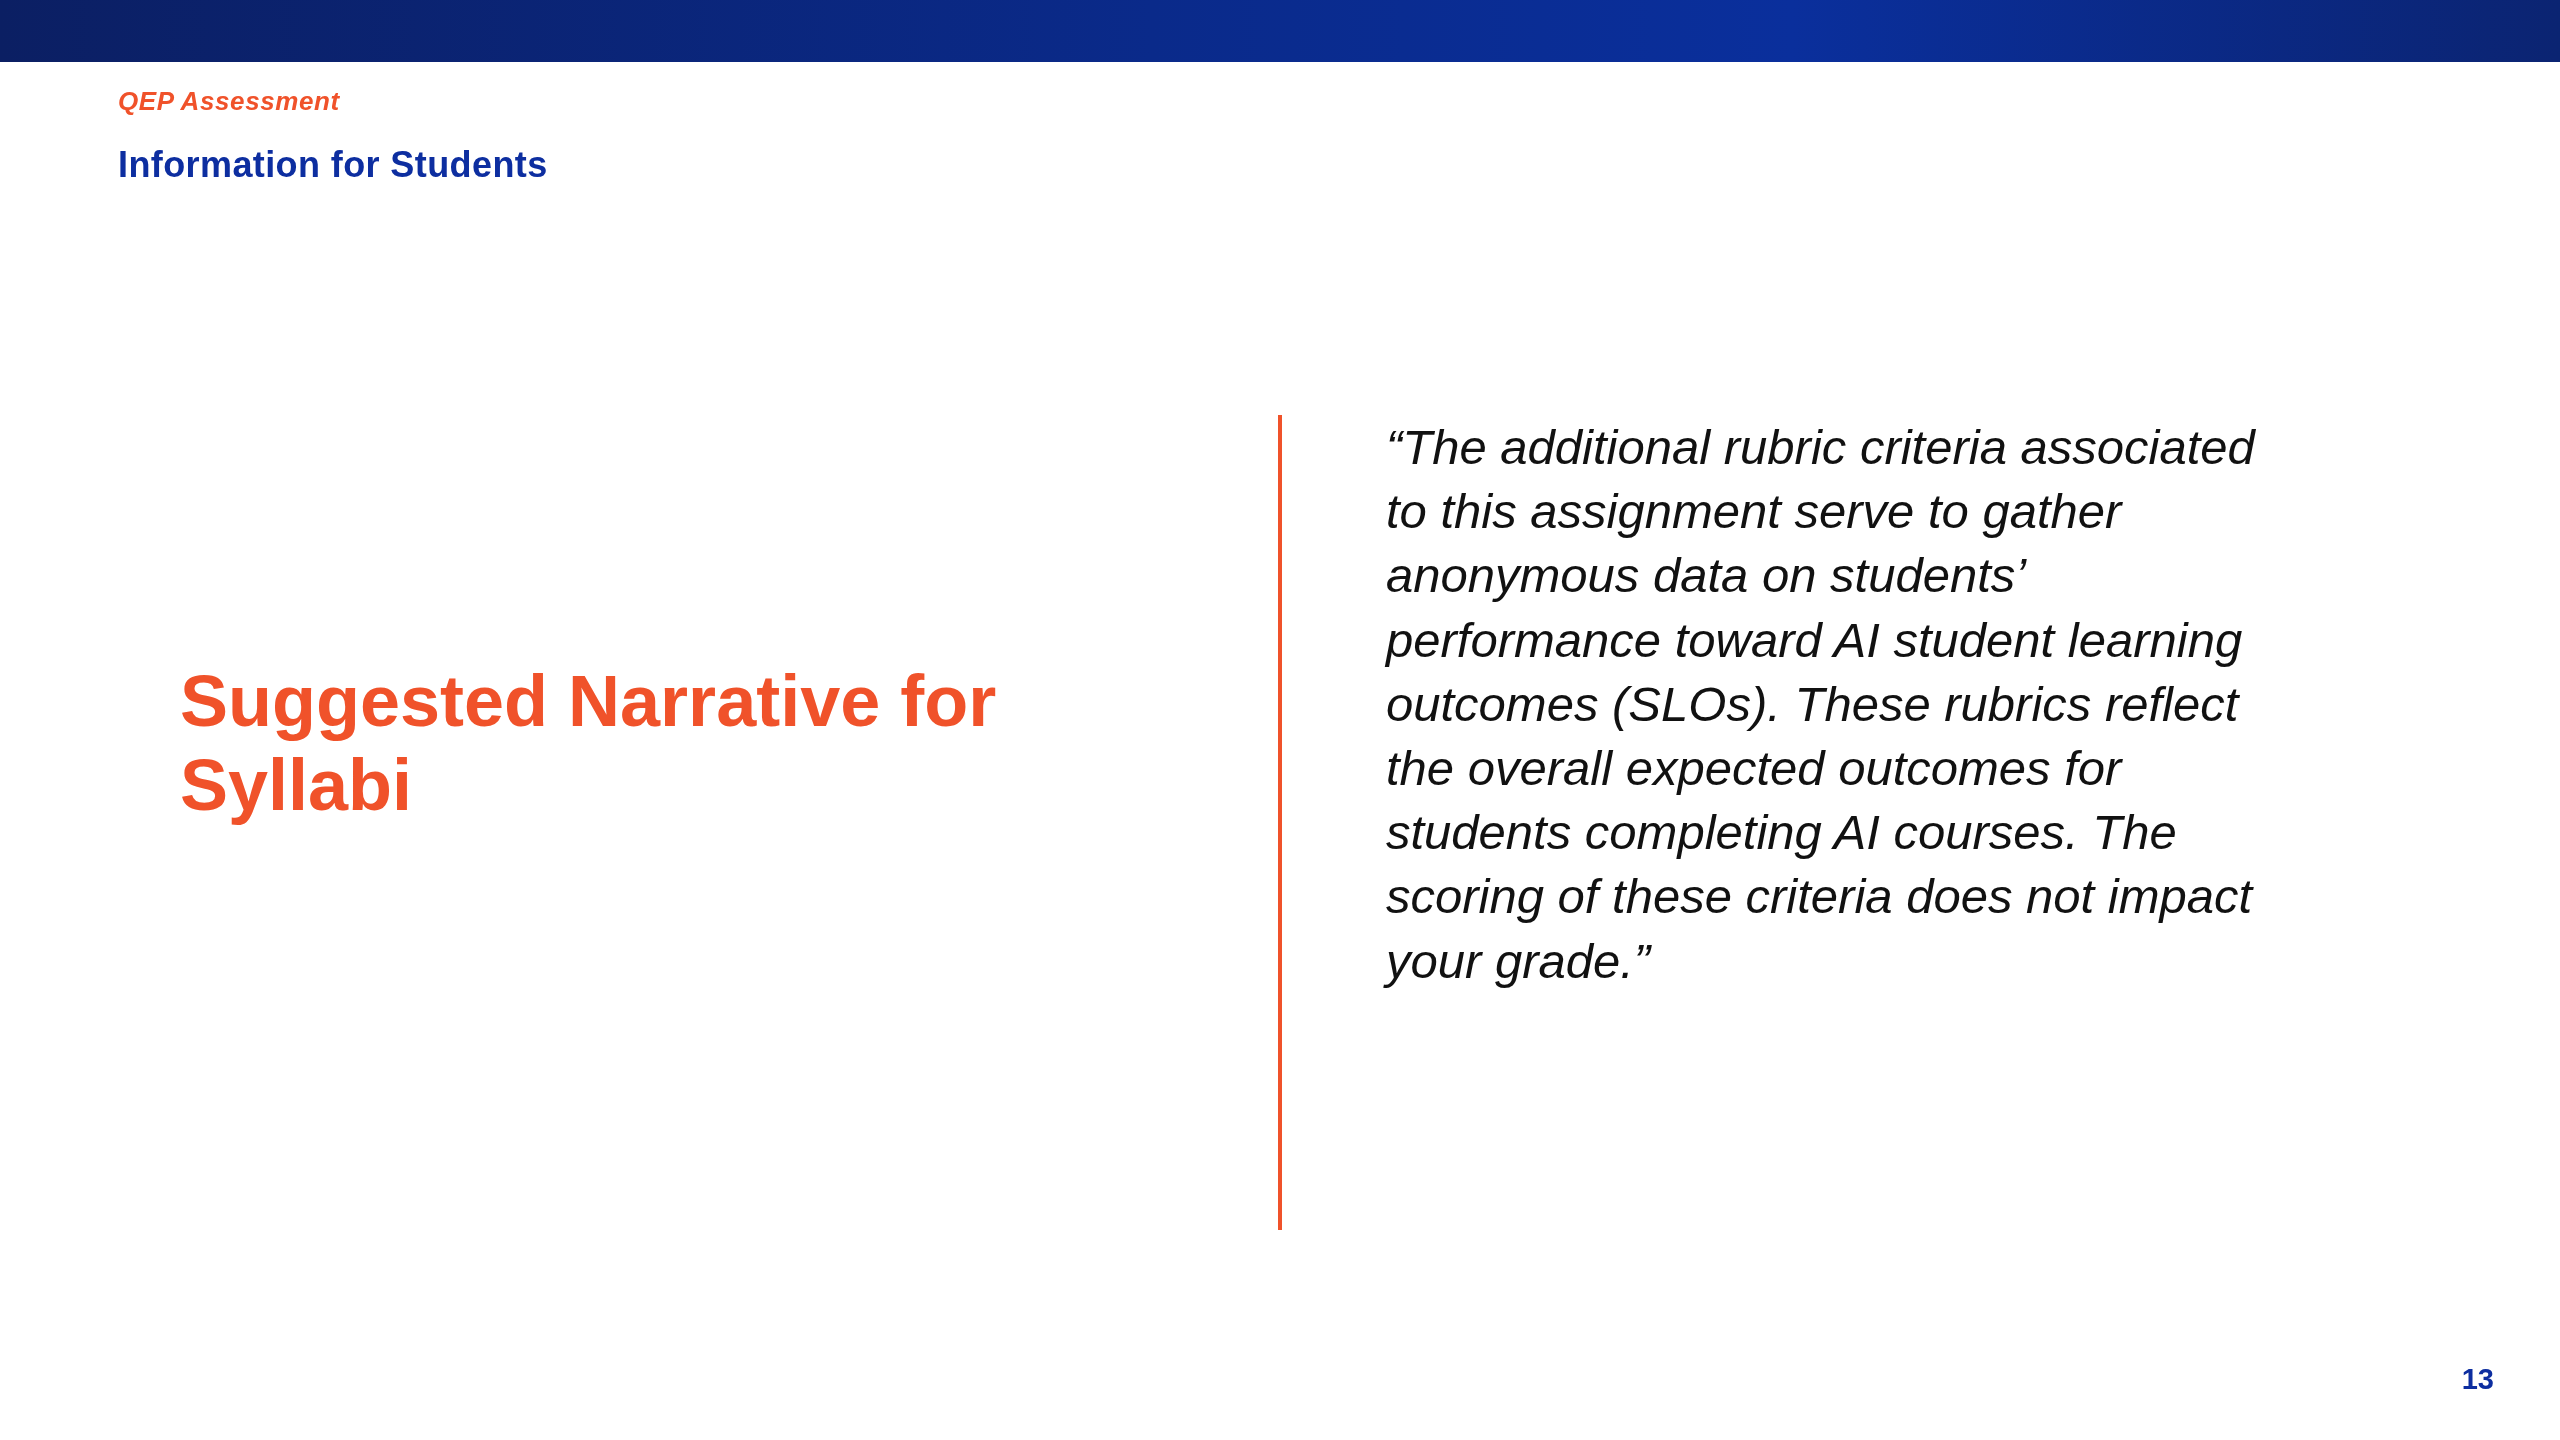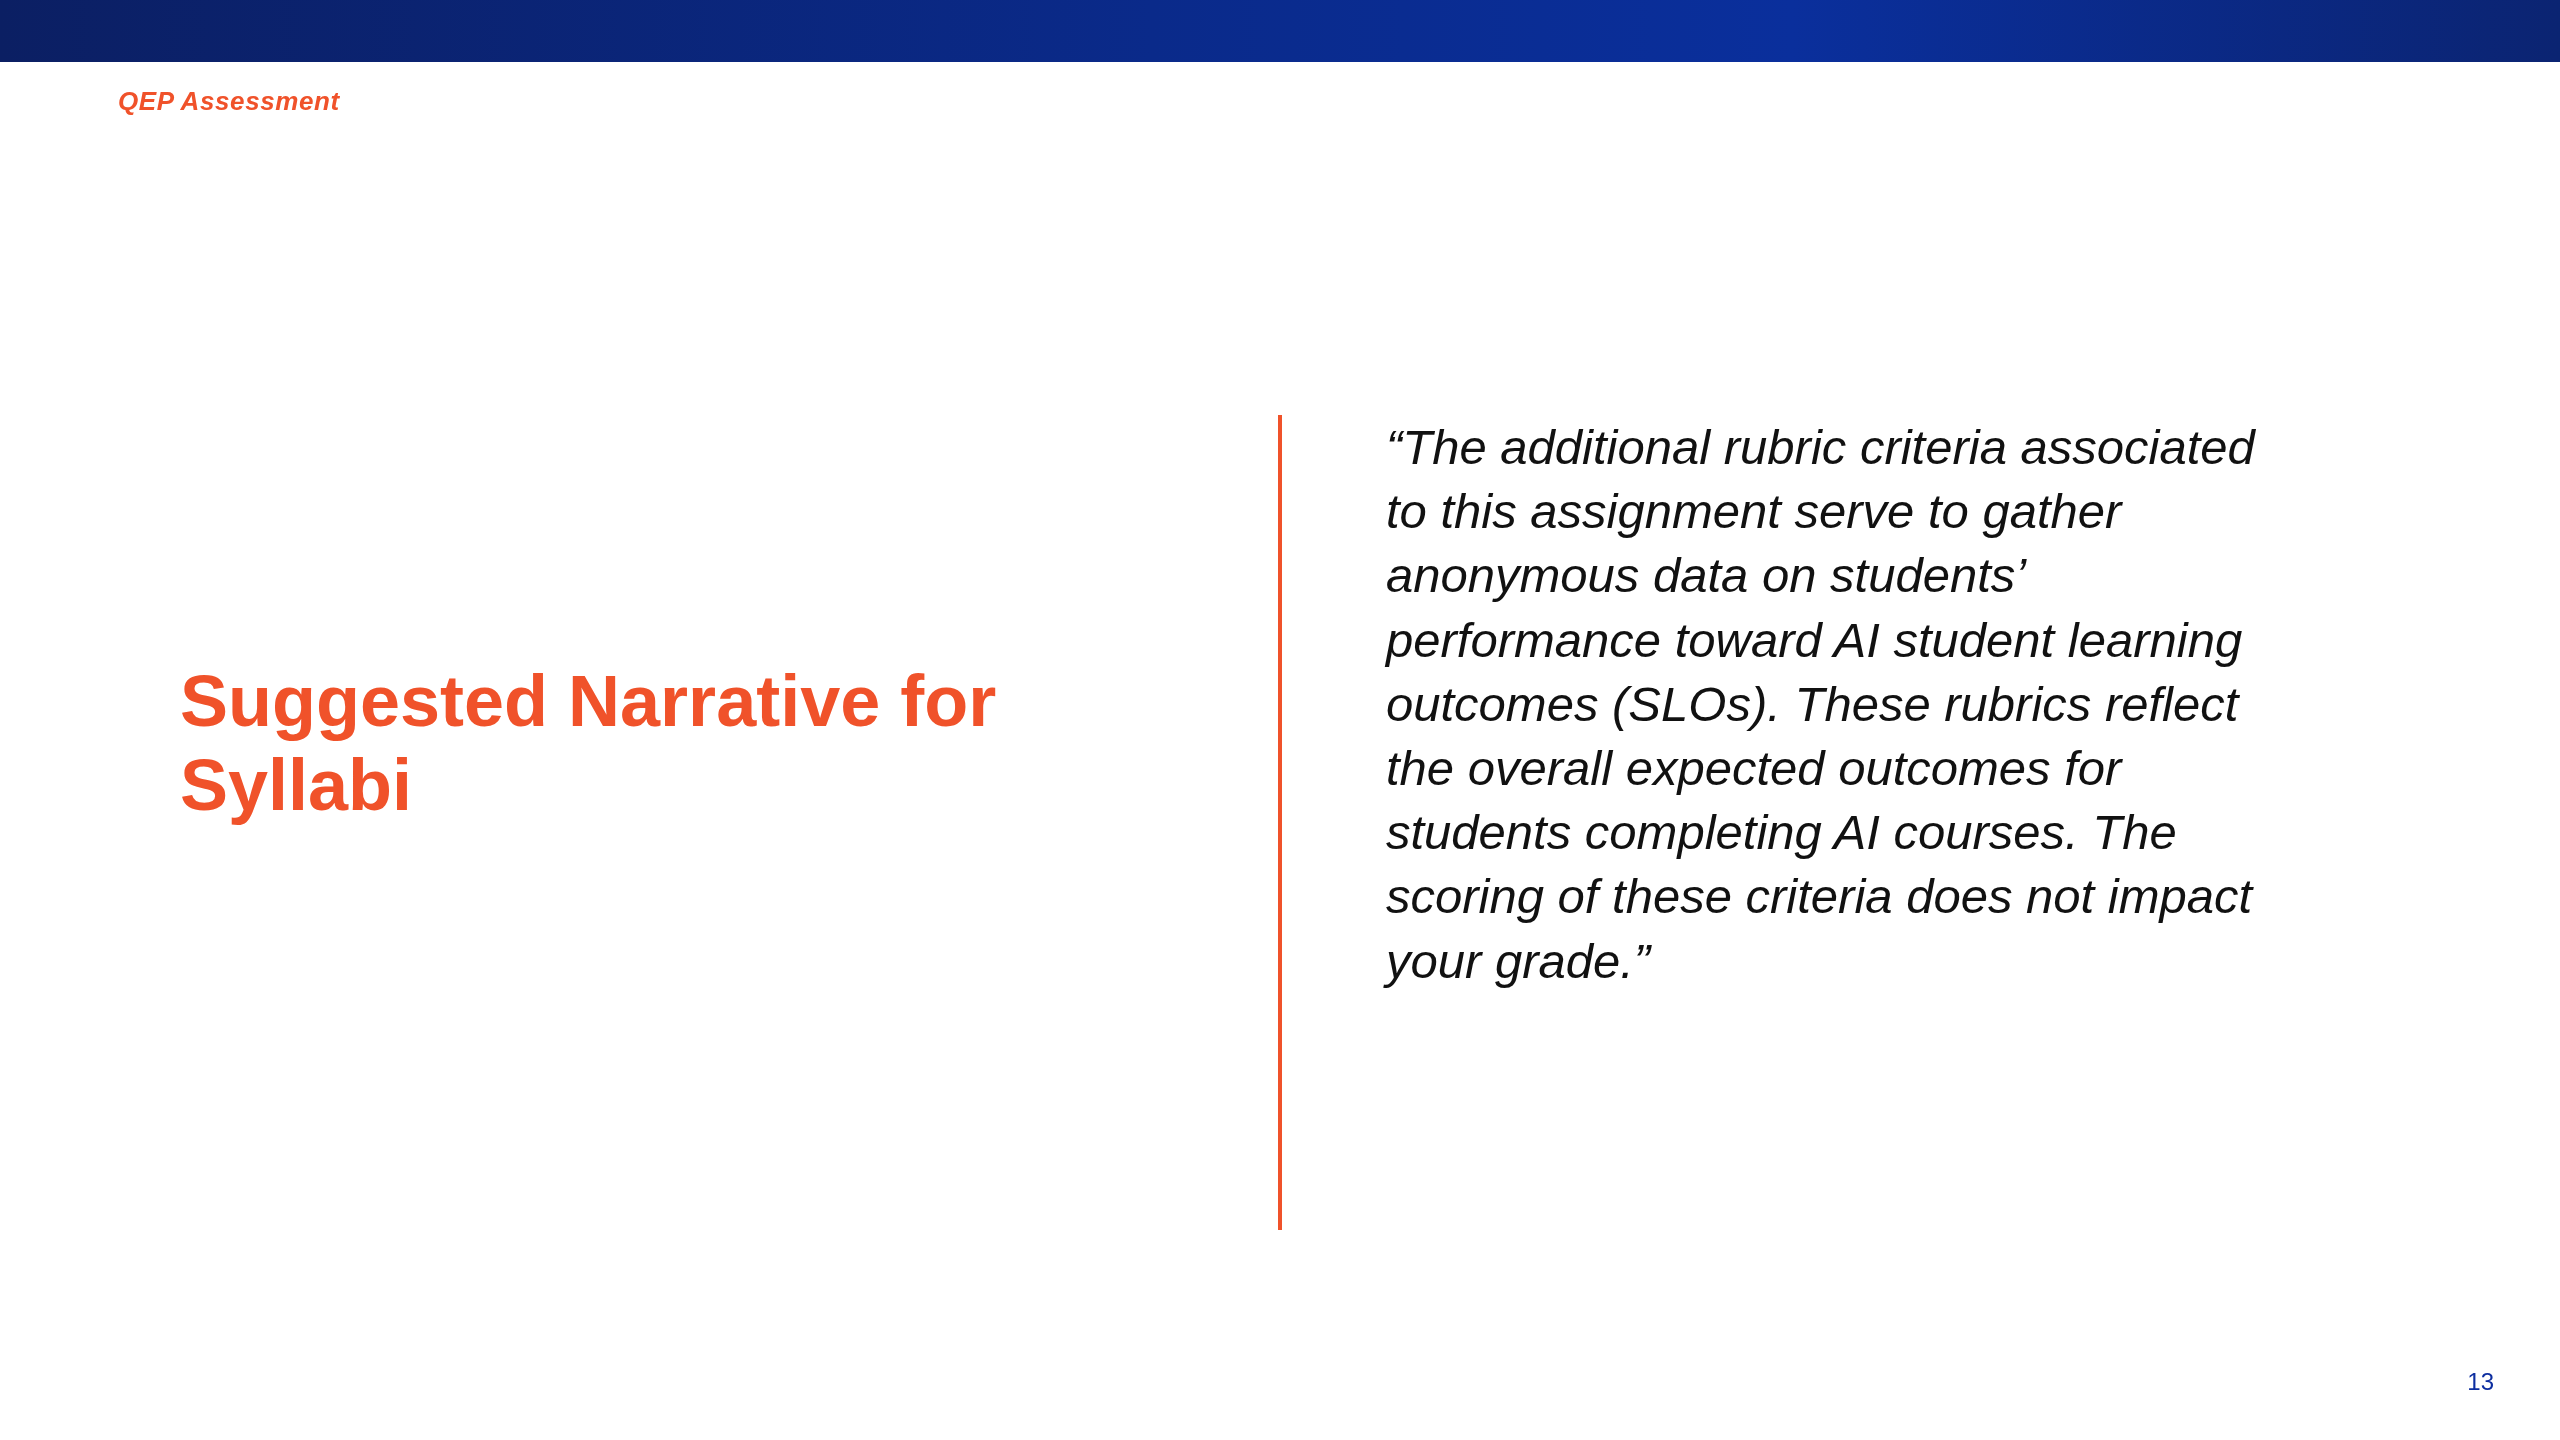--- a/index.html
+++ b/index.html
@@ -91,34 +91,35 @@
     color: #111111;
     font-weight: 400;
     max-width: 950px;
   }
 
   
   .page-number {
     position: absolute;
     right: 66px;
     bottom: 44px;
-    font-size: 24px;
-    font-weight: normal;
+    font-size: 29px;
+    font-weight: bold;
     color: #0d2ea0;
   }
 </style>
 </head>
 <body>
 
 <div class="slide">
 
   <div class="top-bar"></div>
 
   <div class="eyebrow">QEP Assessment</div>
 
+  <div class="section-title">Information for Students</div>
 
   <div class="headline">Suggested Narrative for Syllabi</div>
 
   <div class="quote-wrap">
     <div class="quote-rule"></div>
     <div class="quote-text">“The additional rubric criteria associated to this assignment serve to gather anonymous data on students’ performance toward AI student learning outcomes (SLOs). These rubrics reflect the overall expected outcomes for students completing AI courses. The scoring of these criteria does not impact your grade.”</div>
   </div>
 
   <div class="page-number">13</div>
 

